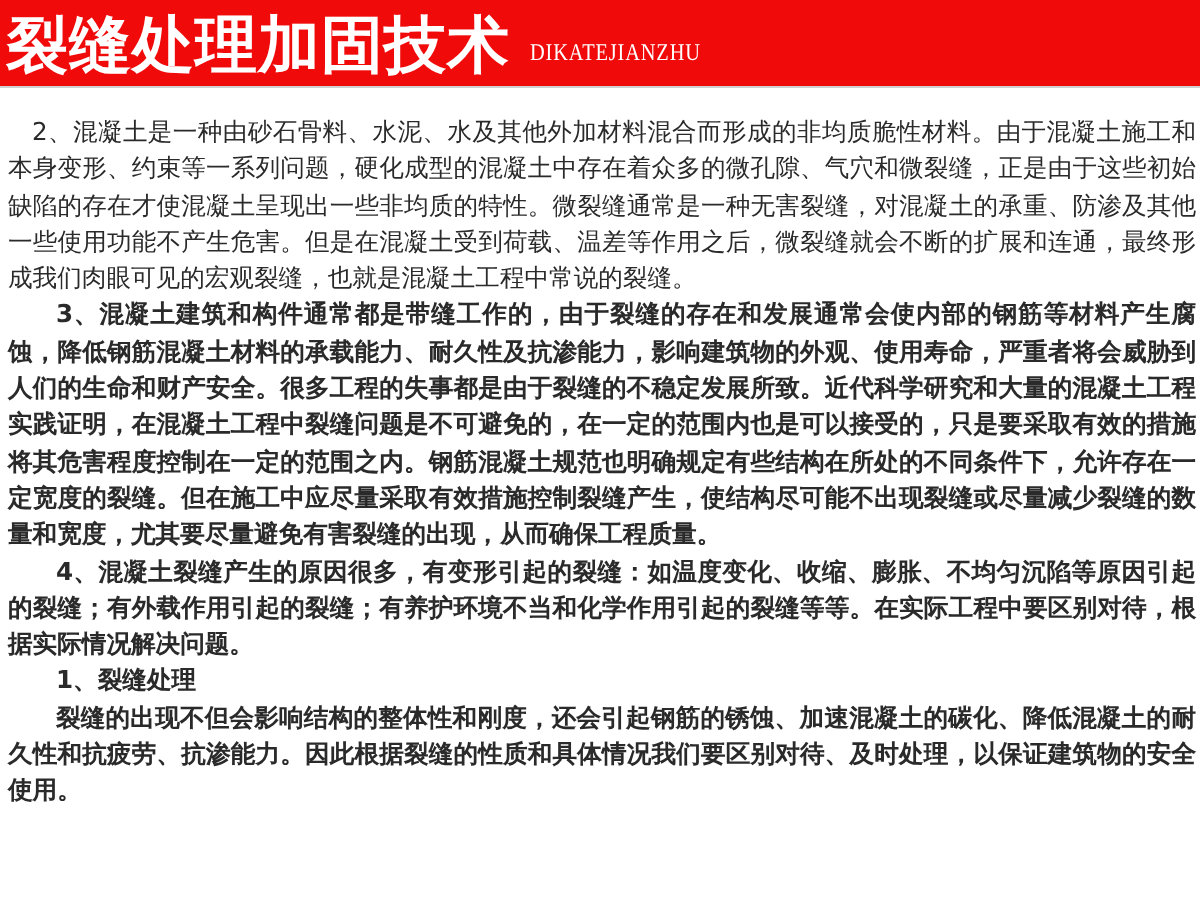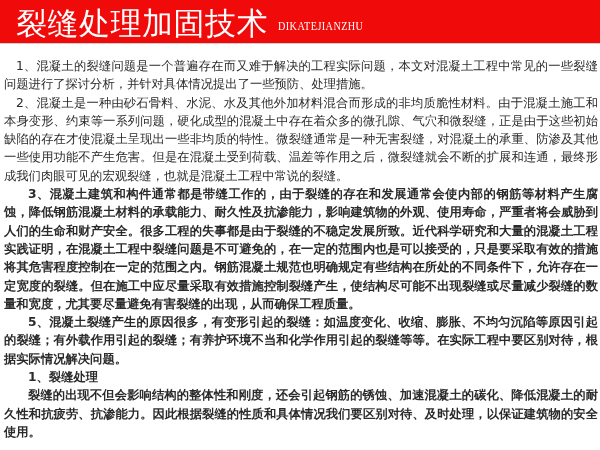--- a/index.html
+++ b/index.html
@@ -12,23 +12,23 @@
     position: absolute; left: 0; top: 0; width: 600px; height: 43px;
     background: #f00a0a;
     display: flex; align-items: flex-end;
     border-bottom: 1px solid #d0d0d0;
   }
   .banner-title {
     color: #ffffff;
     font-size: 31px;
     line-height: 40px;
     letter-spacing: 0.5px;
-    padding-left: 16px;
+    padding-left: 3px;
     font-family: "DejaVu Sans", sans-serif;
-    font-weight: normal;
+    font-weight: bold;
   }
   .banner-sub {
     color: #ffffff;
     font-family: "Liberation Serif", serif;
     font-size: 12px;
     letter-spacing: 0.5px;
     margin-left: 10px;
     margin-bottom: 9px;
     transform: scaleX(0.85);
     transform-origin: left bottom;
@@ -47,19 +47,18 @@
 </style>
 </head>
 <body>
 
 <div class="banner">
   <span class="banner-title">裂缝处理加固技术</span>
   <span class="banner-sub">DIKATEJIANZHU</span>
 </div>
 
 <div class="content">
-  <p class="indent1">1、混凝土的裂缝问题是一个普遍存在而又难于解决的工程实际问题，本文对混凝土工程中常见的一些裂缝问题进行了探讨分析，并针对具体情况提出了一些预防、处理措施。</p>
   <p class="indent1">2、混凝土是一种由砂石骨料、水泥、水及其他外加材料混合而形成的非均质脆性材料。由于混凝土施工和本身变形、约束等一系列问题，硬化成型的混凝土中存在着众多的微孔隙、气穴和微裂缝，正是由于这些初始缺陷的存在才使混凝土呈现出一些非均质的特性。微裂缝通常是一种无害裂缝，对混凝土的承重、防渗及其他一些使用功能不产生危害。但是在混凝土受到荷载、温差等作用之后，微裂缝就会不断的扩展和连通，最终形成我们肉眼可见的宏观裂缝，也就是混凝土工程中常说的裂缝。</p>
   <p class="indent3">3、混凝土建筑和构件通常都是带缝工作的，由于裂缝的存在和发展通常会使内部的钢筋等材料产生腐蚀，降低钢筋混凝土材料的承载能力、耐久性及抗渗能力，影响建筑物的外观、使用寿命，严重者将会威胁到人们的生命和财产安全。很多工程的失事都是由于裂缝的不稳定发展所致。近代科学研究和大量的混凝土工程实践证明，在混凝土工程中裂缝问题是不可避免的，在一定的范围内也是可以接受的，只是要采取有效的措施将其危害程度控制在一定的范围之内。钢筋混凝土规范也明确规定有些结构在所处的不同条件下，允许存在一定宽度的裂缝。但在施工中应尽量采取有效措施控制裂缝产生，使结构尽可能不出现裂缝或尽量减少裂缝的数量和宽度，尤其要尽量避免有害裂缝的出现，从而确保工程质量。</p>
-  <p class="indent3">5、混凝土裂缝产生的原因很多，有变形引起的裂缝：如温度变化、收缩、膨胀、不均匀沉陷等原因引起的裂缝；有外载作用引起的裂缝；有养护环境不当和化学作用引起的裂缝等等。在实际工程中要区别对待，根据实际情况解决问题。</p>
+  <p class="indent3">4、混凝土裂缝产生的原因很多，有变形引起的裂缝：如温度变化、收缩、膨胀、不均匀沉陷等原因引起的裂缝；有外载作用引起的裂缝；有养护环境不当和化学作用引起的裂缝等等。在实际工程中要区别对待，根据实际情况解决问题。</p>
   <p class="indent3">1、裂缝处理</p>
   <p class="indent3">裂缝的出现不但会影响结构的整体性和刚度，还会引起钢筋的锈蚀、加速混凝土的碳化、降低混凝土的耐久性和抗疲劳、抗渗能力。因此根据裂缝的性质和具体情况我们要区别对待、及时处理，以保证建筑物的安全使用。</p>
 </div>
 
 </body></html>

